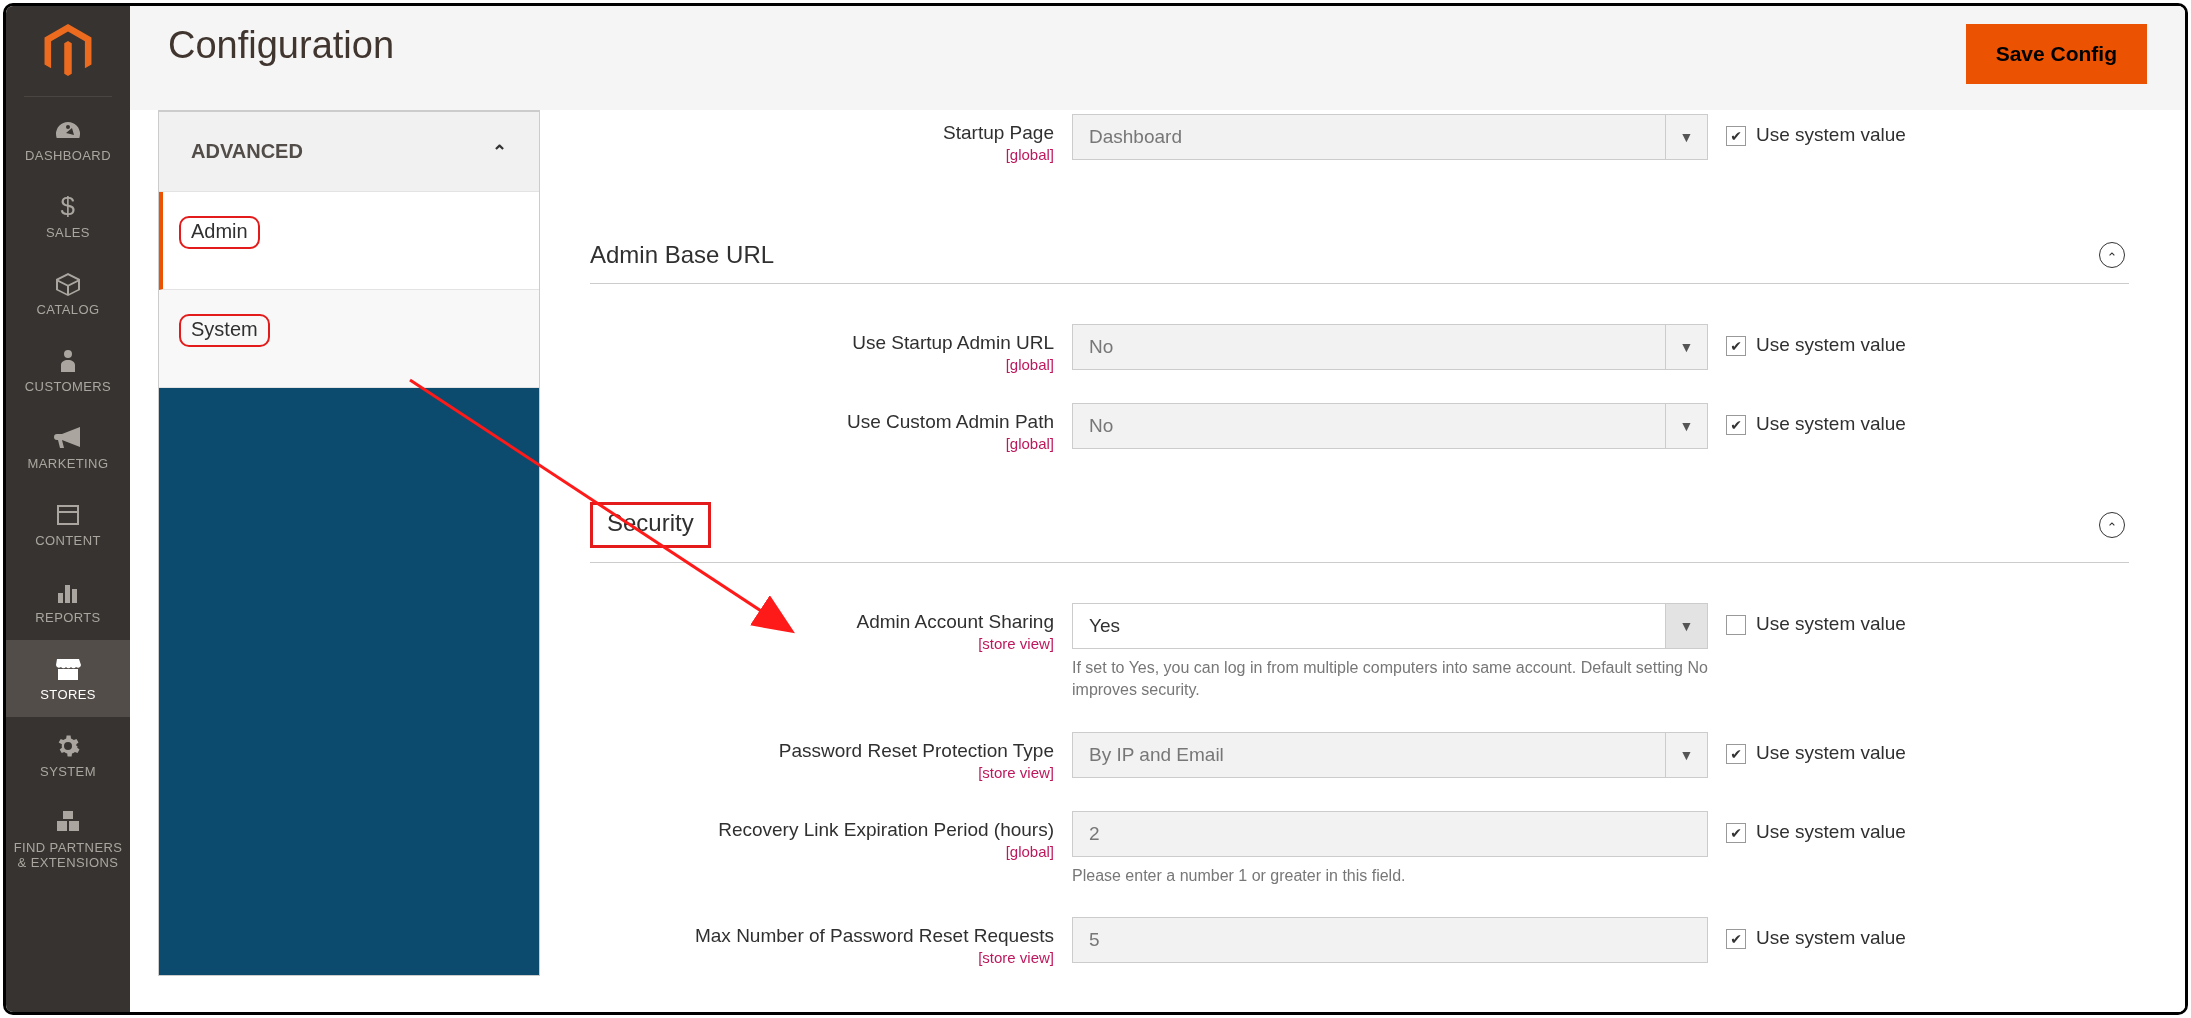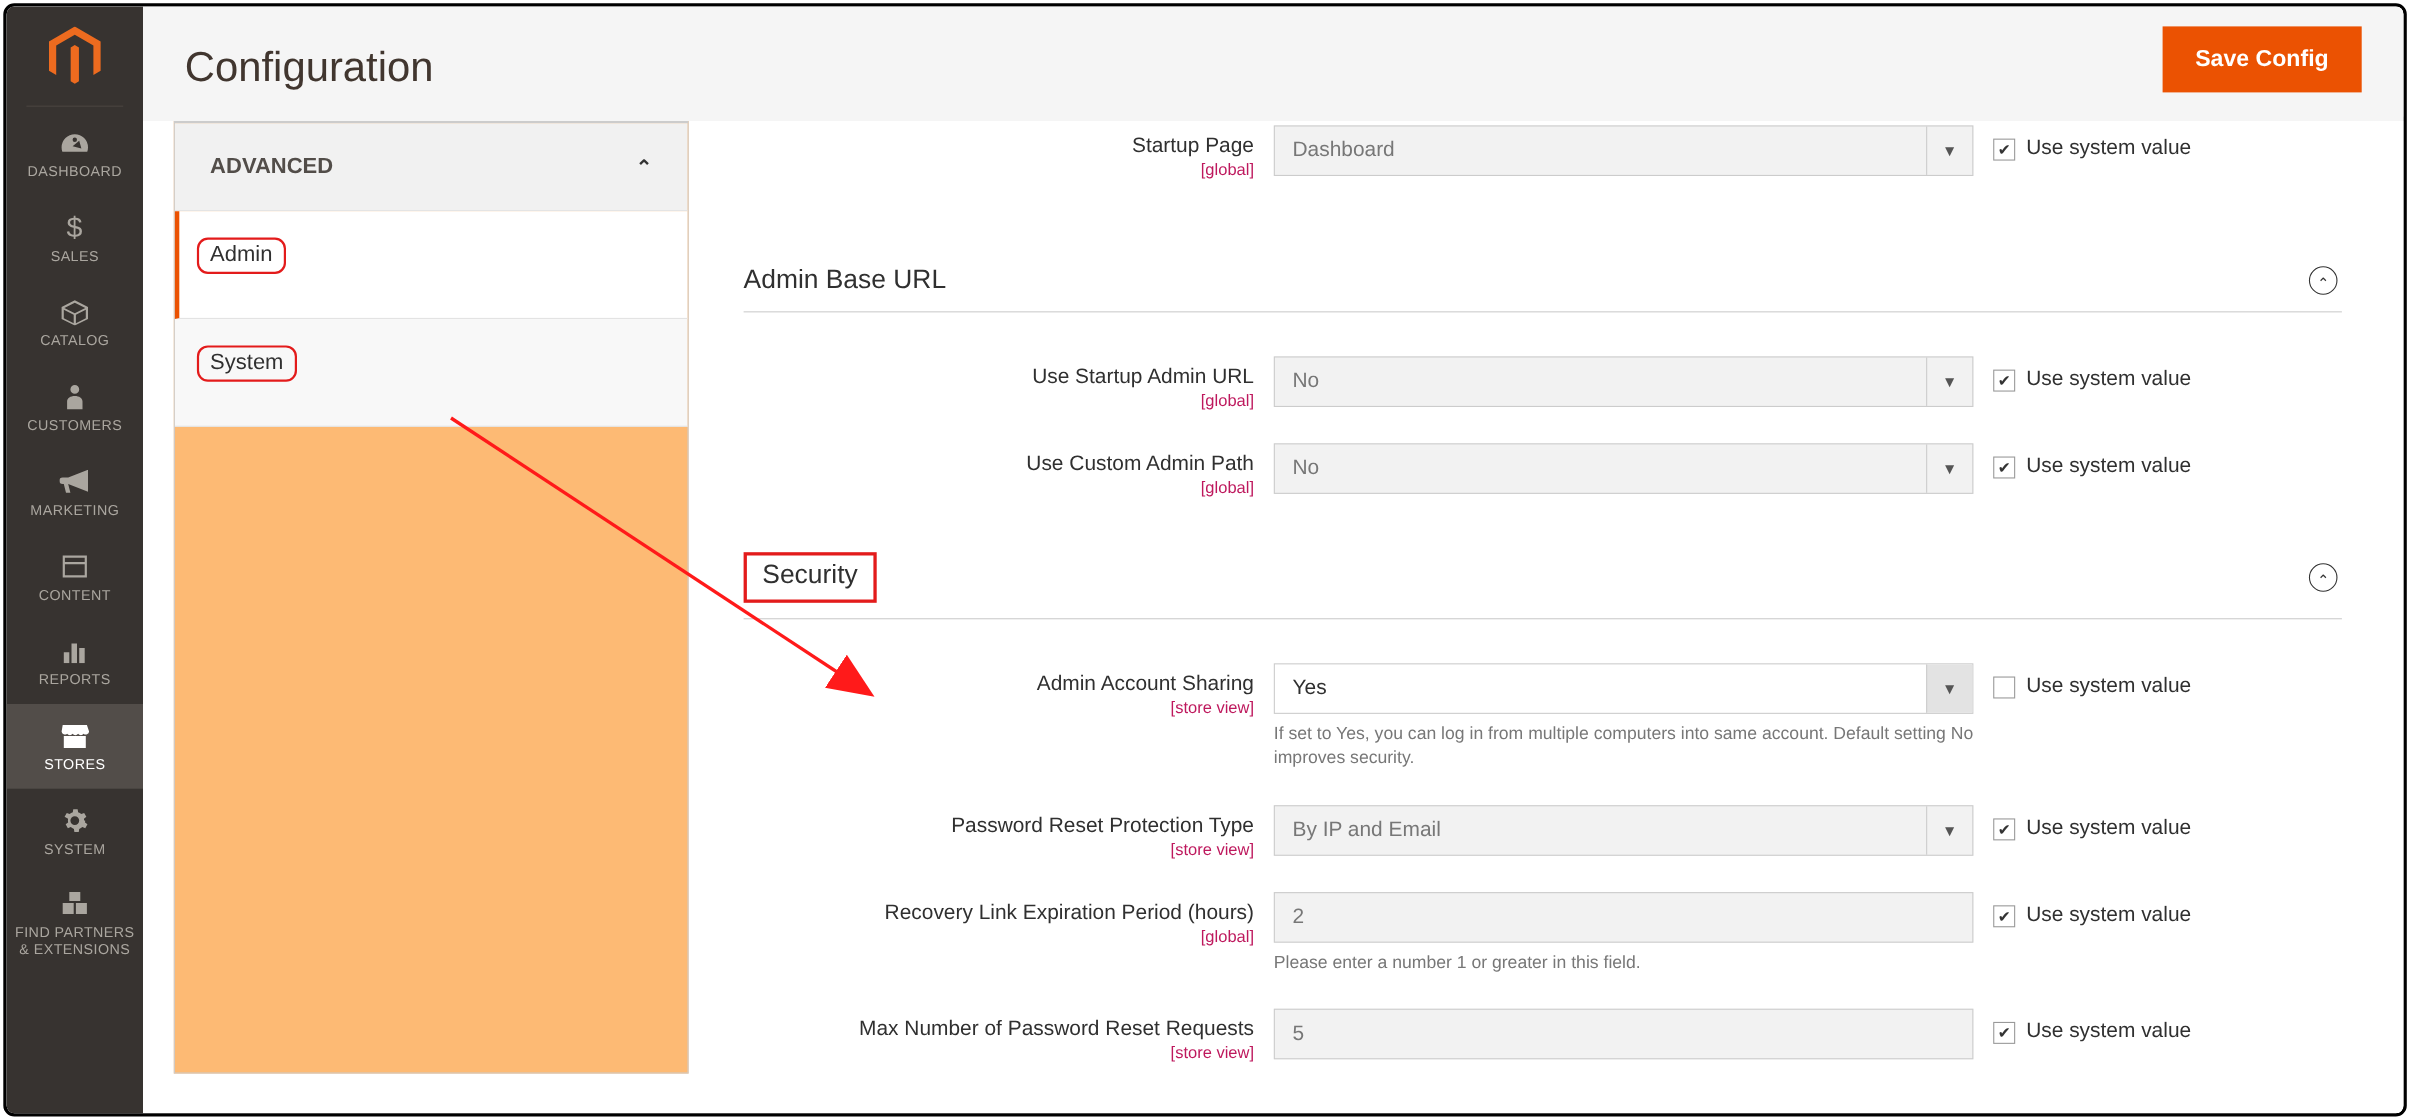--- a/index.html
+++ b/index.html
@@ -50,44 +50,44 @@
 .nav-item.active { background: #524d49; color: #fff; }
 .nav-item .nicon { height: 30px; display:flex; align-items:center; justify-content:center; margin-bottom:4px;}
 .nav-item .nlabel { white-space: pre-line; line-height: 1.15; }
 .page {
   position: absolute;
   left: 124px; right: 0; top: 0; bottom: 0;
   background: #f5f5f5;
   overflow: hidden;
 }
 .page-header {
-  display: flex; align-items: flex-end; justify-content: space-between;
+  display: flex; align-items: flex-start; justify-content: space-between;
   padding: 18px 38px 22px 38px;
   background: #f5f5f5;
 }
 .page-title {
   font-size: 38px; font-weight: 300; color: #41362f;
 }
 .save-btn {
-  background: #eb5202; color: #ffffff; border: none;
+  background: #eb5202; color: #000000; border: none;
   font-size: 21px; font-weight: 600; padding: 18px 30px;
   cursor: pointer;
 }
 .content {
   position: absolute; left: 0; right: 0; top: 104px; bottom: 0;
   background: #fff;
   padding: 0 40px 0 28px;
   overflow: auto;
 }
 .layout { display: flex; gap: 34px; }
 .config-tabs {
-  width: 468px; flex-shrink: 0;
+  width: 382px; flex-shrink: 0;
   border: 1px solid #ccc;
   border-top: 2px solid #ccc;
-  background: #fdba74;
+  background: #0c4a6e;
 }
 .tab-head {
   background: #f1f1f1;
   padding: 28px 32px;
   font-size: 20px; font-weight: 600; color: #524d49;
   border-bottom: 1px solid #e3e3e3;
   display: flex; justify-content: space-between; align-items: center;
   cursor: pointer;
 }
 .tab-item {

